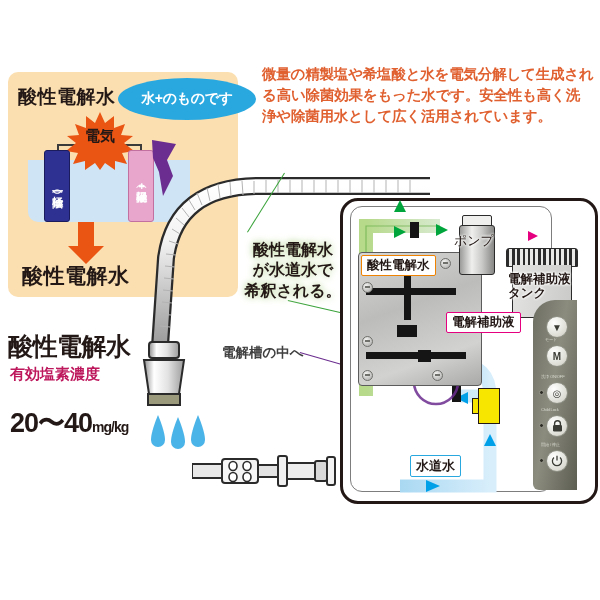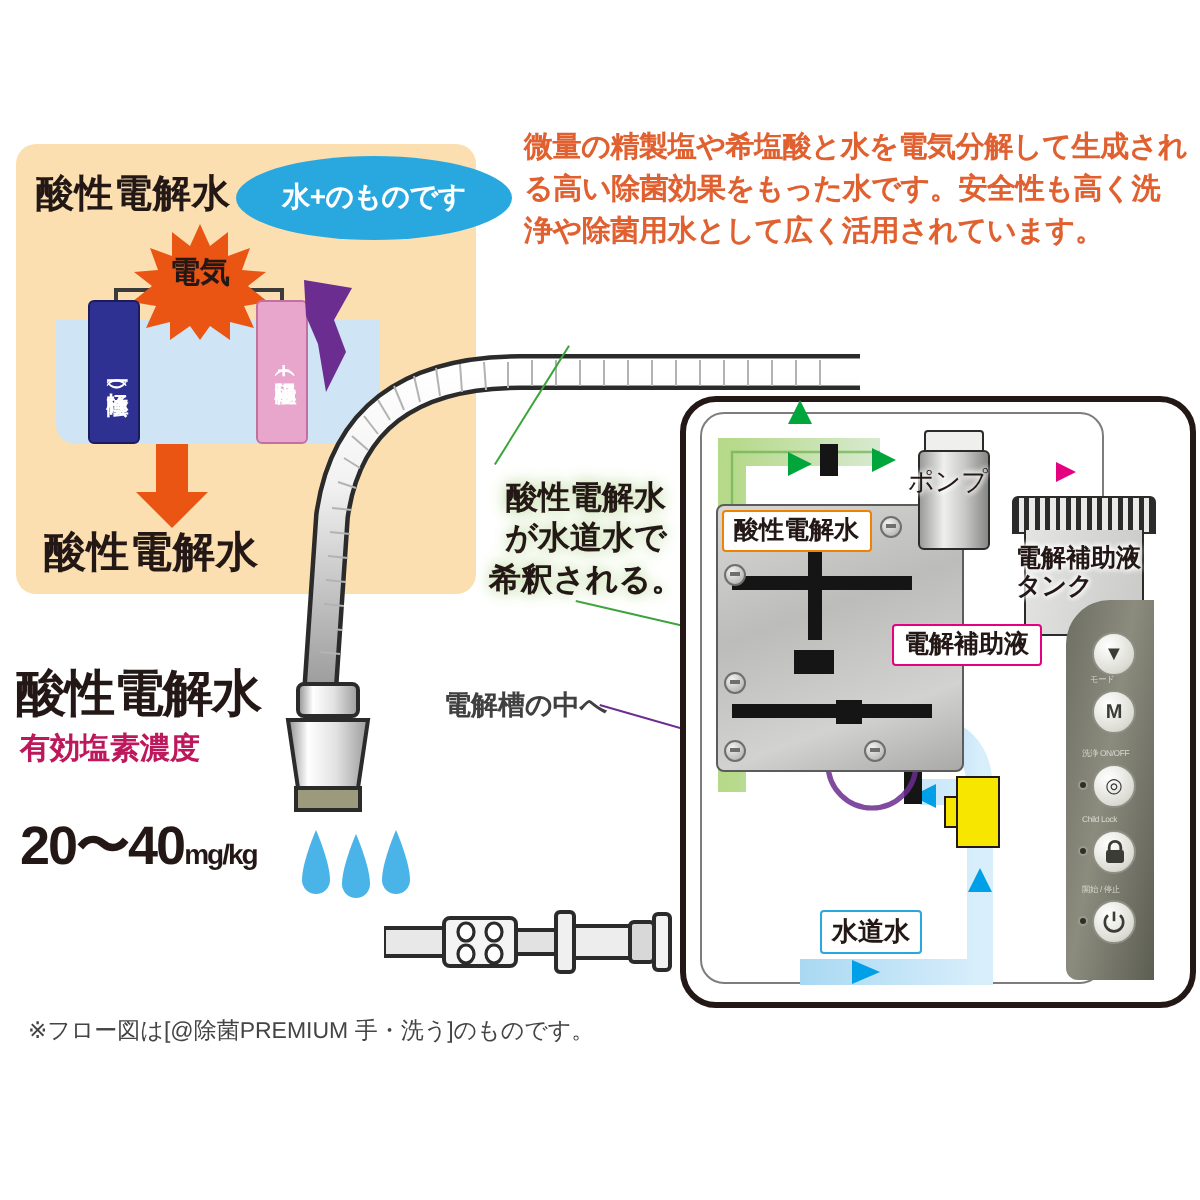--- a/index.html
+++ b/index.html
@@ -252,21 +252,20 @@
   <div class="abs" id="blue-ellipse">
     <span id="blue-ellipse-label">水+のものです</span>
   </div>
 
   <div class="abs nowrap" id="spec-title">酸性電解水</div>
   <div class="abs nowrap" id="spec-sub">有効塩素濃度</div>
   <div class="abs nowrap" id="spec-cl">
     <span>20〜40</span><span class="unit">mg/kg</span>
   </div>
 
-  <div class="abs nowrap" id="footnote">※フロー図は[@除菌PREMIUM 手・洗う]のものです。</div>
 
   <div class="abs" id="intro">微量の精製塩や希塩酸と水を電気分解して生成される高い除菌効果をもった水です。安全性も高く洗浄や除菌用水として広く活用されています。</div>
 
   <svg class="abs" id="hose-svg" viewBox="0 0 320 260">
     <defs>
       <linearGradient id="hoseg" x1="0" y1="0" x2="0" y2="1">
         <stop offset="0%" stop-color="#ffffff"></stop>
         <stop offset="35%" stop-color="#f2f2f2"></stop>
         <stop offset="60%" stop-color="#cfcfcf"></stop>
         <stop offset="100%" stop-color="#9a9a9a"></stop>

